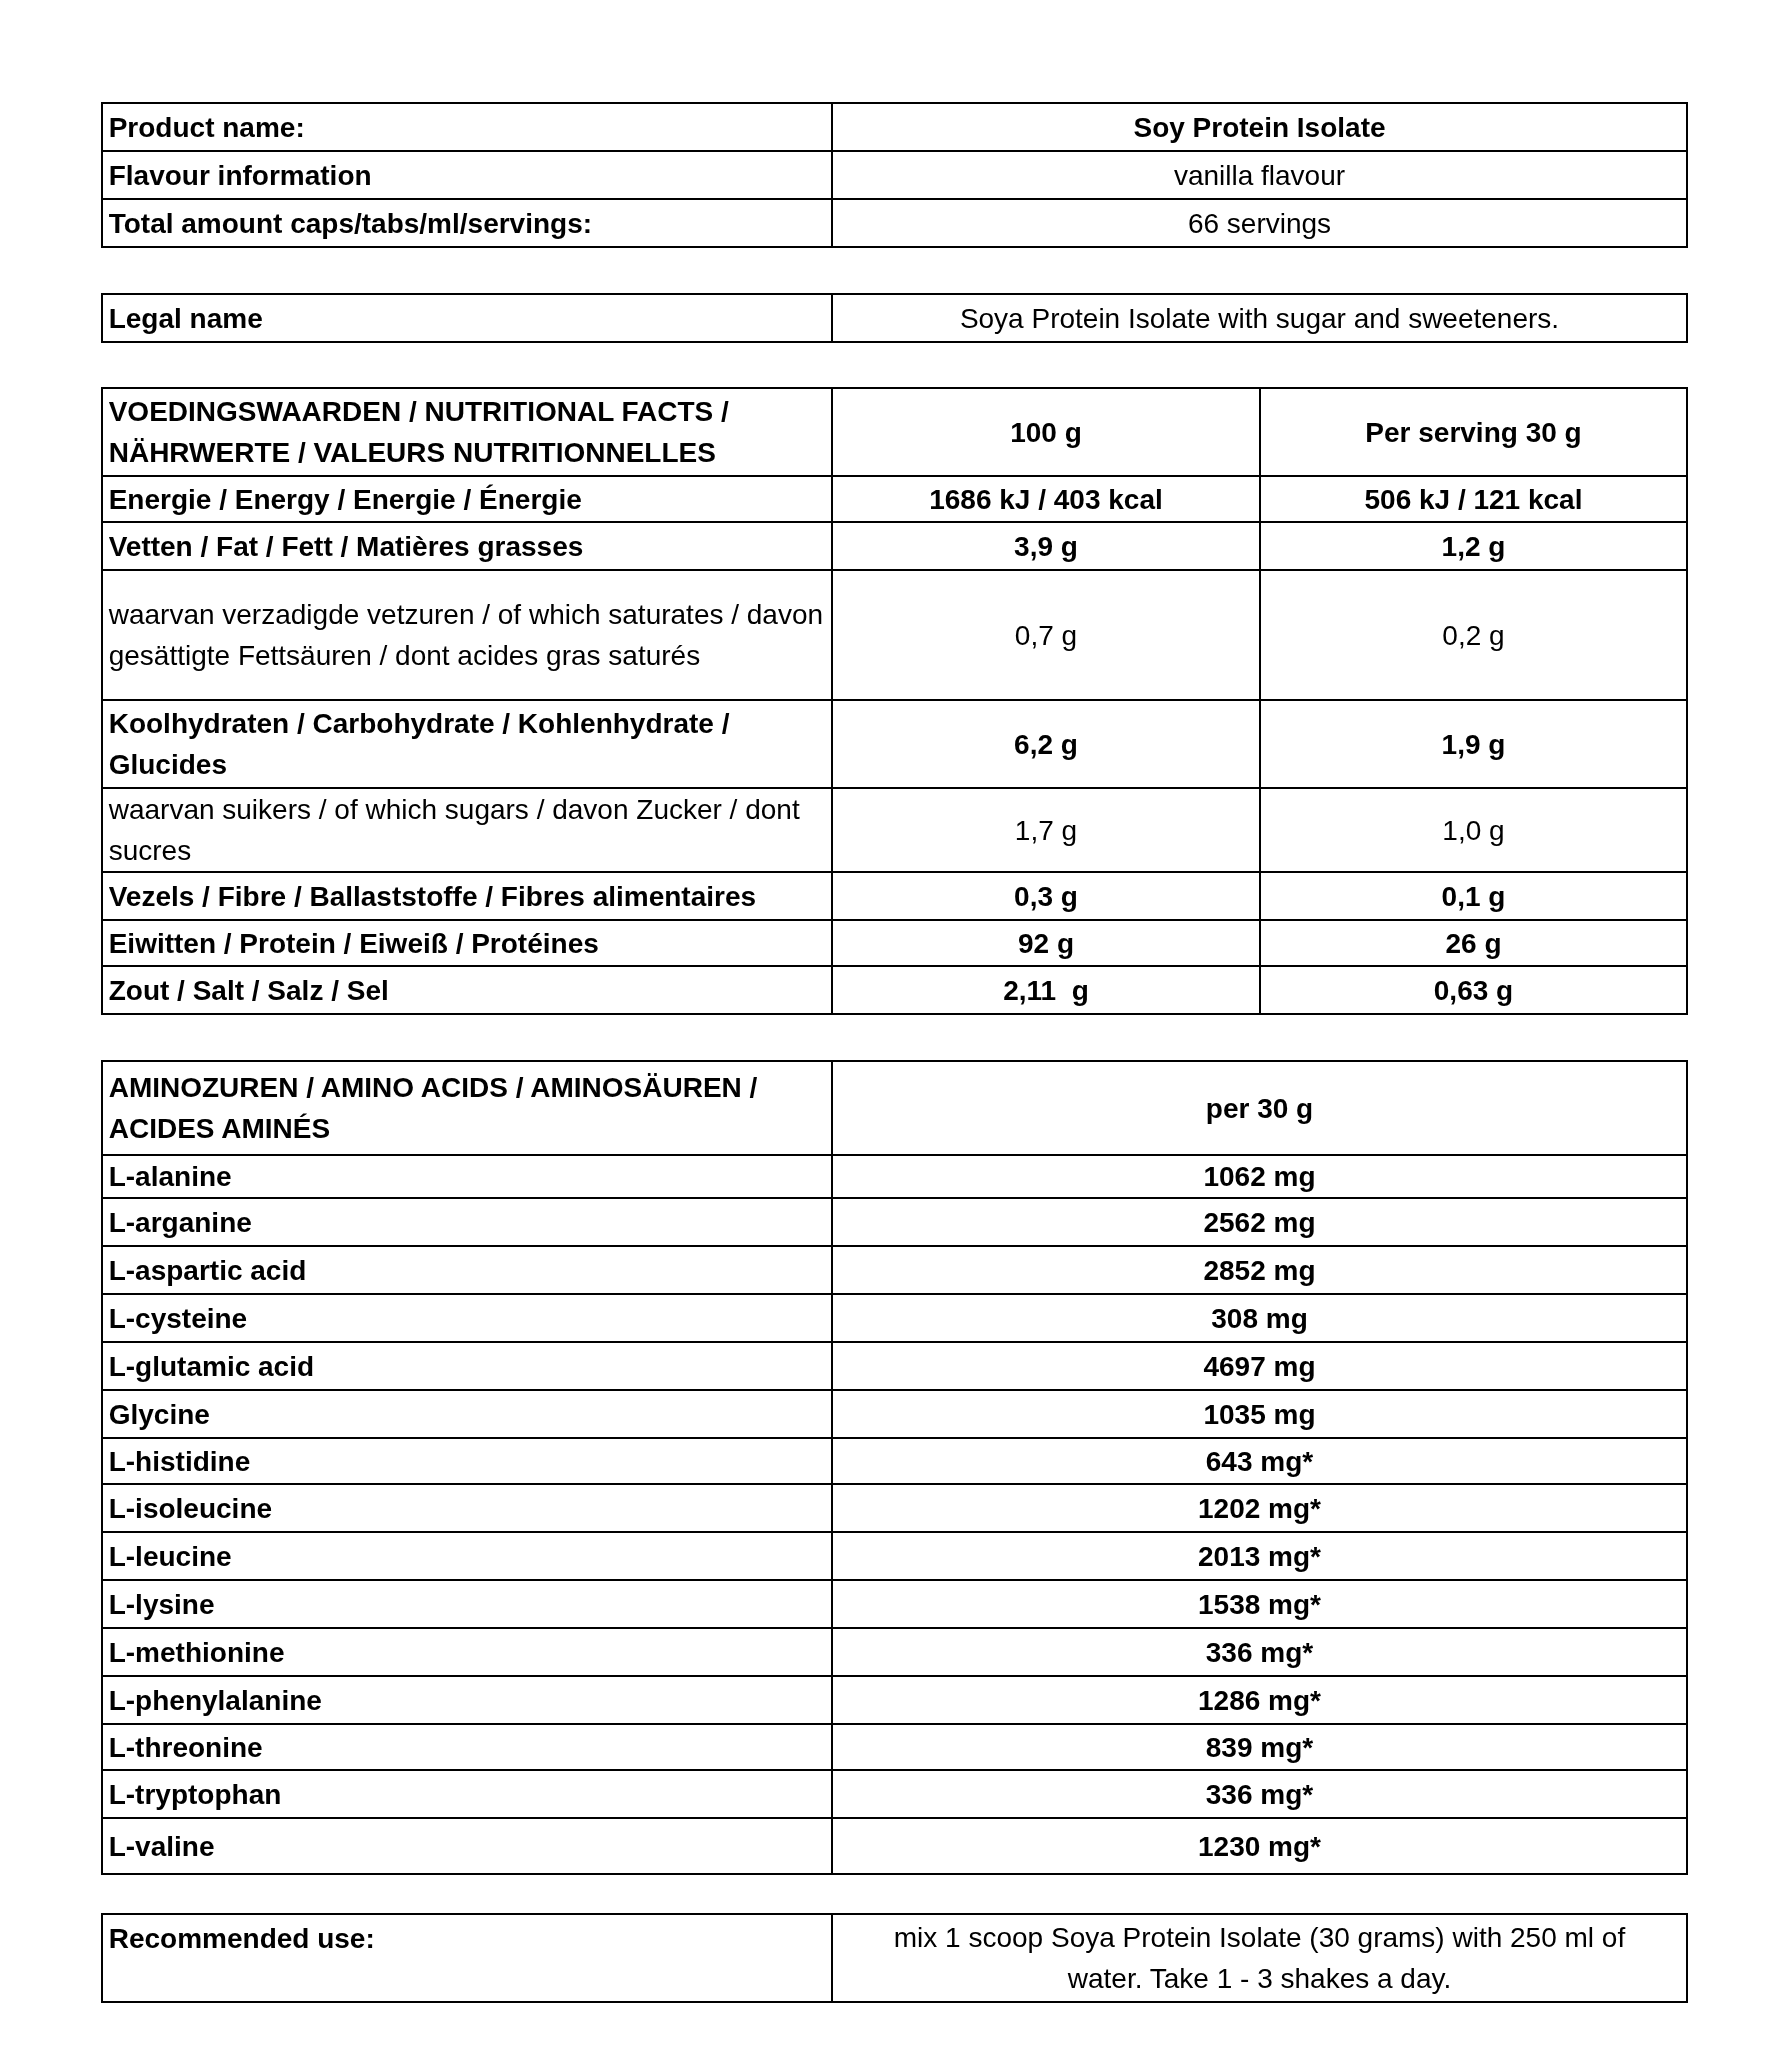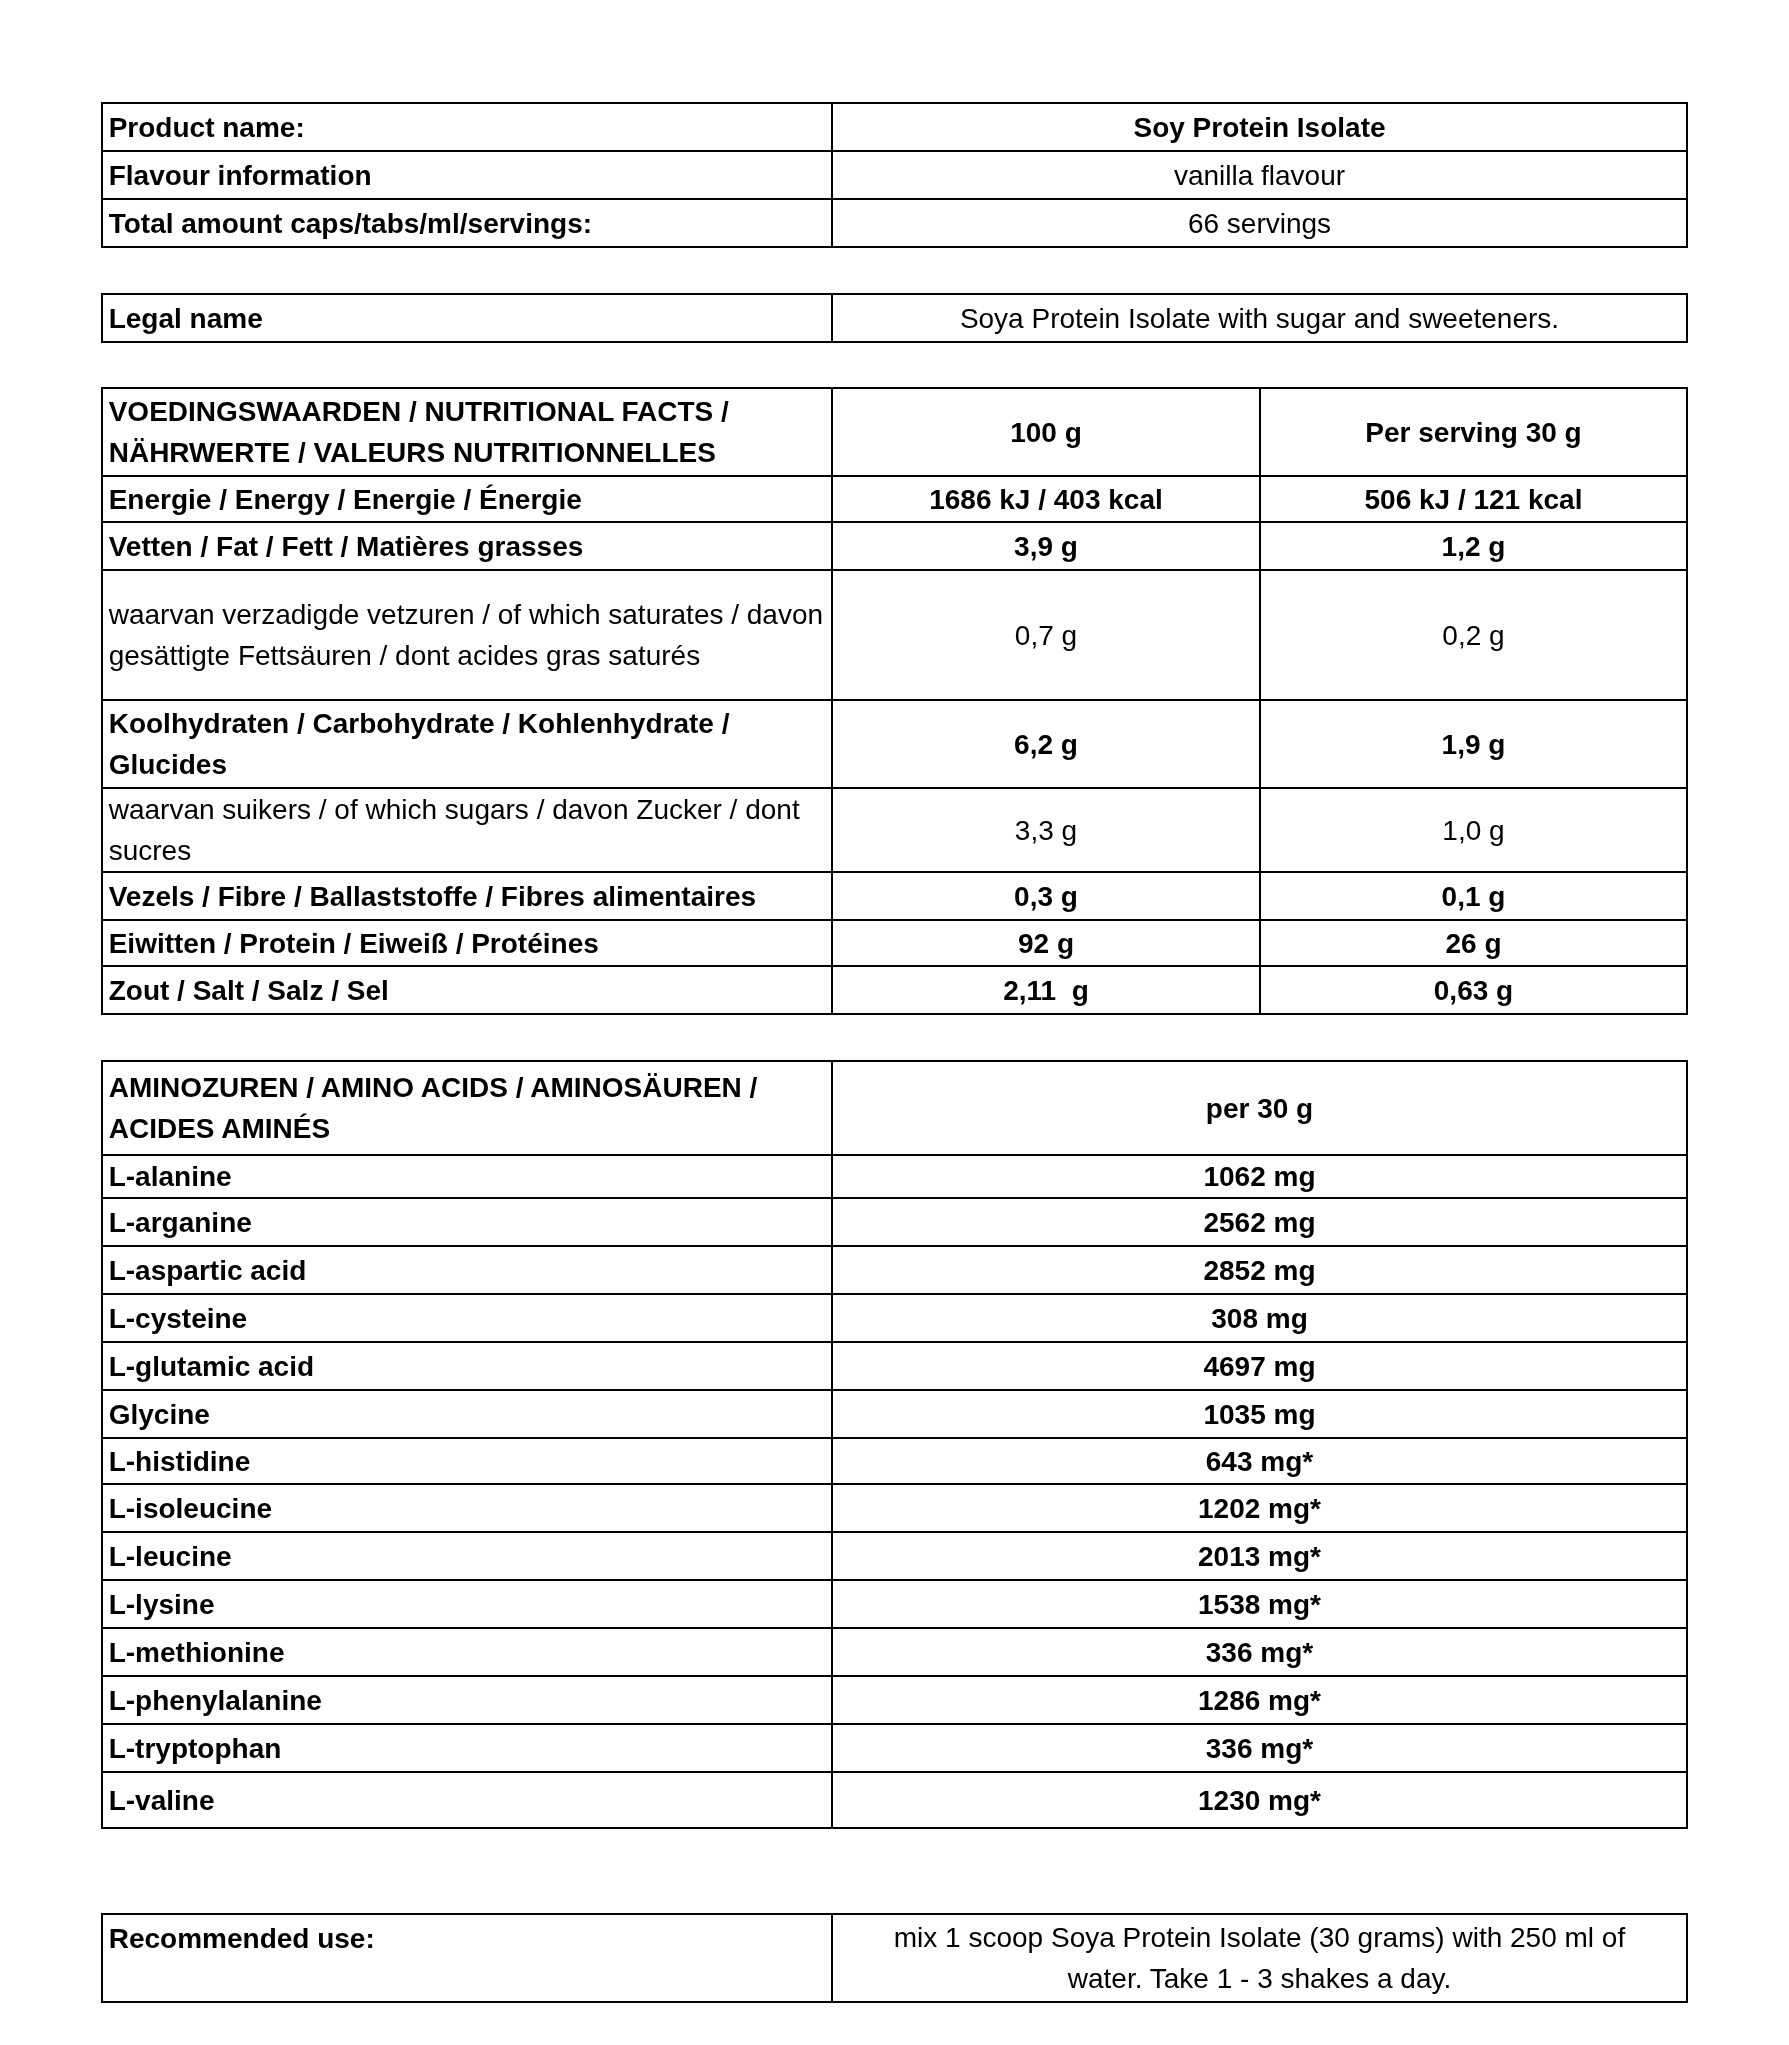--- a/index.html
+++ b/index.html
@@ -78,21 +78,21 @@
     <td class="mid val">0,7 g</td>
     <td class="mid val">0,2 g</td>
   </tr>
   <tr style="height:88px">
     <td class="c1 label b">Koolhydraten / Carbohydrate / Kohlenhydrate / Glucides</td>
     <td class="mid val b">6,2 g</td>
     <td class="mid val b">1,9 g</td>
   </tr>
   <tr style="height:84px">
     <td class="c1 label">waarvan suikers / of which sugars / davon Zucker / dont sucres</td>
-    <td class="mid val">3,3 g</td>
+    <td class="mid val">1,7 g</td>
     <td class="mid val">1,0 g</td>
   </tr>
   <tr style="height:48px">
     <td class="c1 label b">Vezels / Fibre / Ballaststoffe / Fibres alimentaires</td>
     <td class="mid val b">0,3 g</td>
     <td class="mid val b">0,1 g</td>
   </tr>
   <tr style="height:46px">
     <td class="c1 label b">Eiwitten / Protein / Eiweiß / Protéines</td>
     <td class="mid val b">92 g</td>
@@ -157,20 +157,24 @@
         <td class="mid val b">1538 mg*</td>
       </tr>
   <tr style="height:48px">
         <td class="c1 label b">L-methionine</td>
         <td class="mid val b">336 mg*</td>
       </tr>
   <tr style="height:48px">
         <td class="c1 label b">L-phenylalanine</td>
         <td class="mid val b">1286 mg*</td>
       </tr>
+  <tr style="height:46px">
+        <td class="c1 label b">L-threonine</td>
+        <td class="mid val b">839 mg*</td>
+      </tr>
   <tr style="height:48px">
         <td class="c1 label b">L-tryptophan</td>
         <td class="mid val b">336 mg*</td>
       </tr>
   <tr style="height:56px">
         <td class="c1 label b">L-valine</td>
         <td class="mid val b">1230 mg*</td>
       </tr>
 </tbody>
   </table>

